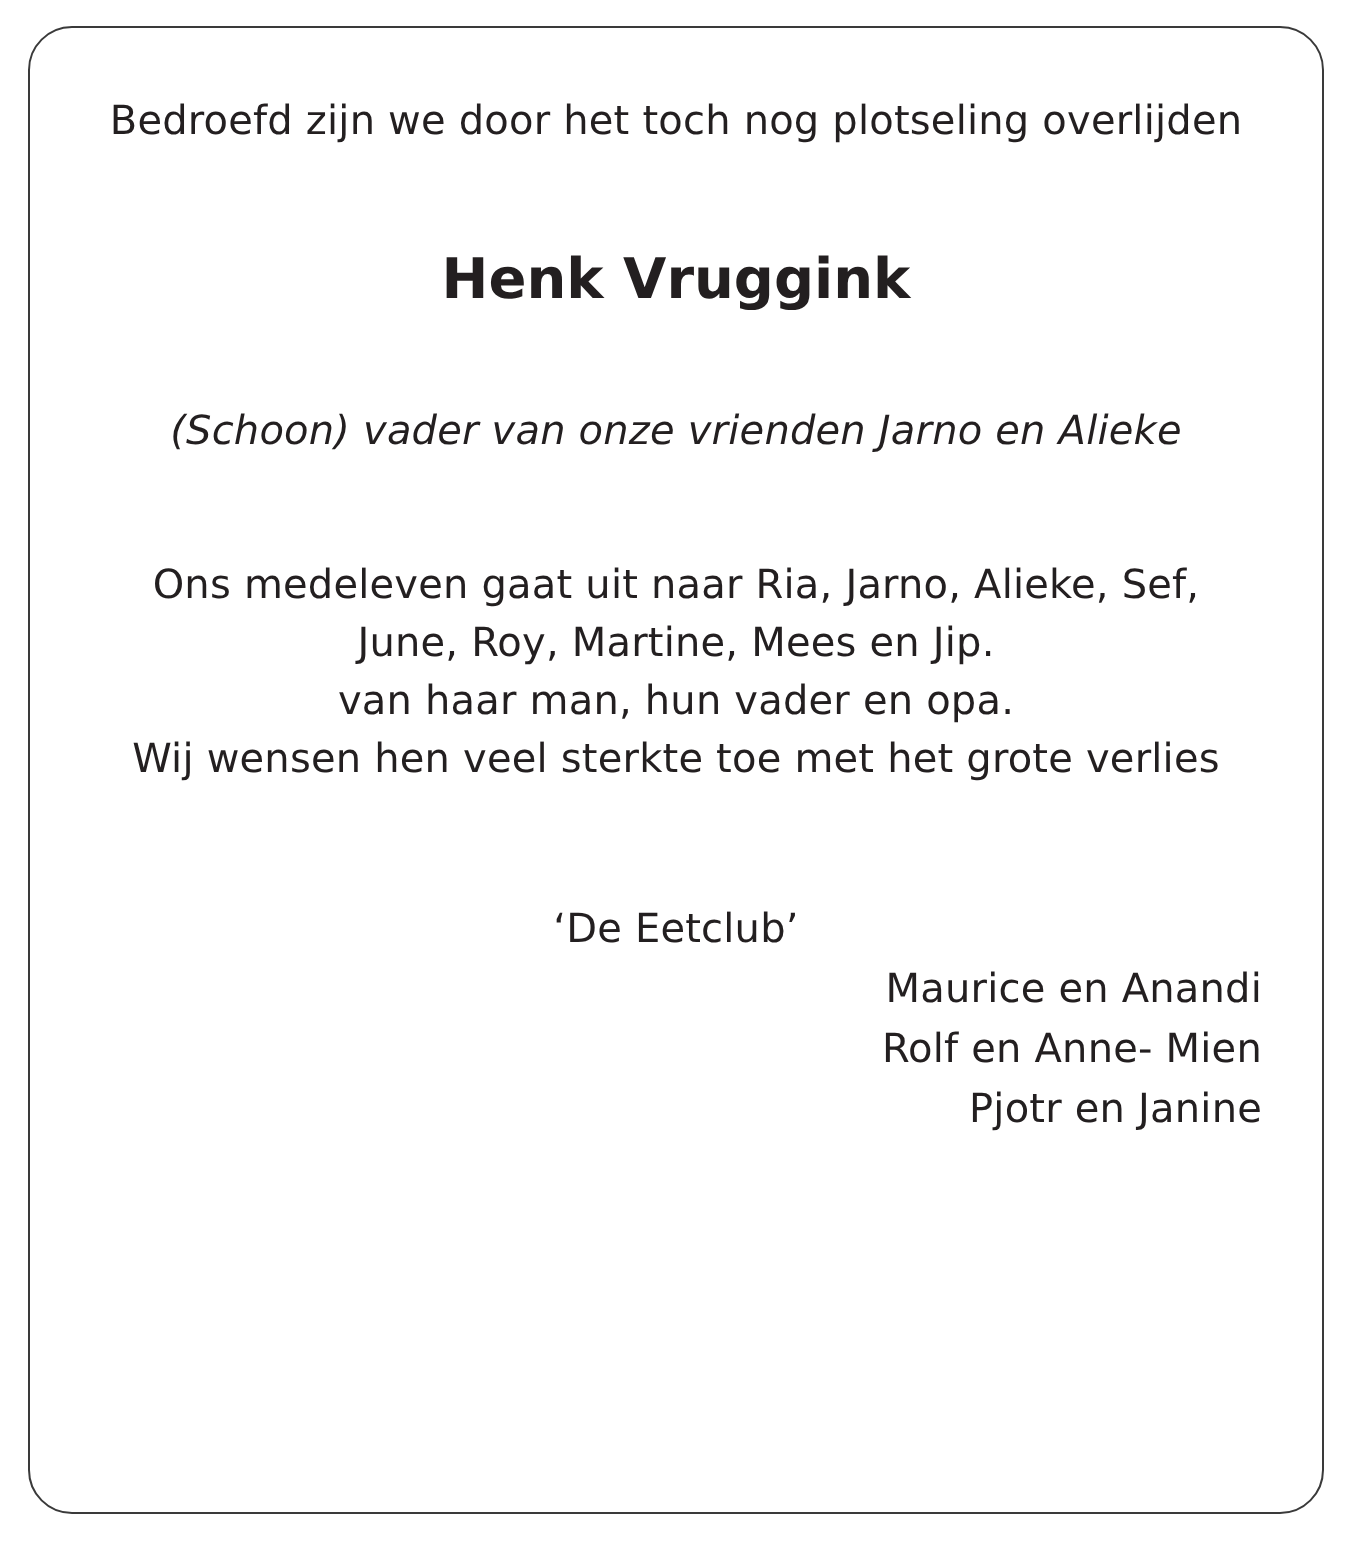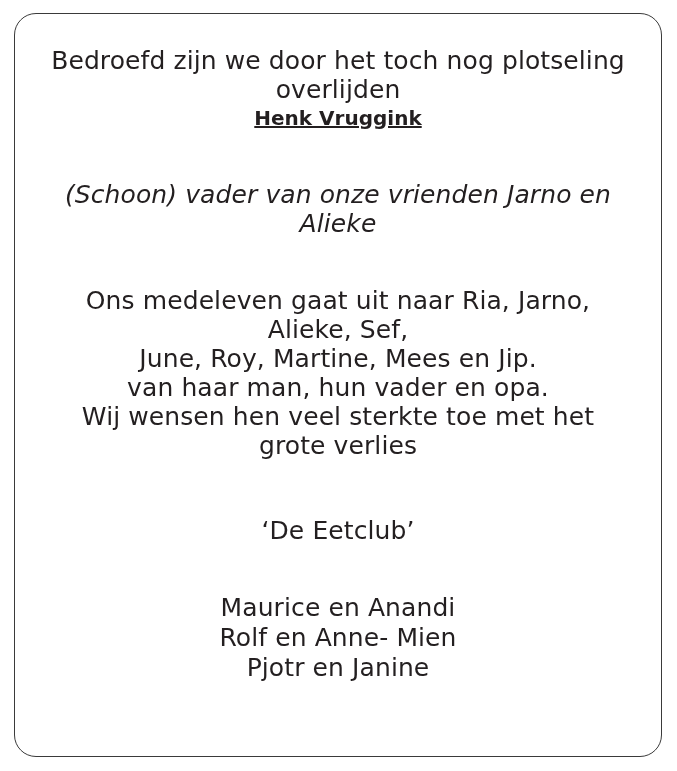--- a/index.html
+++ b/index.html
@@ -24,46 +24,46 @@
     border-radius: 22px;
     background: #ffffff;
     padding: 22px 30px 0 30px;
     display: block;
     overflow: hidden;
   }
   .block {
     text-align: center;
   }
   .line {
-    font-size: 25px;
+    font-size: 20px;
     line-height: 29px;
     color: #231f20;
     letter-spacing: 0.1px;
   }
   .intro {
     margin-top: 10px;
   }
   .deceased-name {
     font-weight: bold;
-    font-size: 20px;
+    font-size: 28px;
     line-height: 29px;
-    text-decoration: underline;
+    margin-top: 50px;
   }
   .relation {
     margin-top: 47px;
     font-style: italic;
   }
   .condolence {
     margin-top: 48px;
   }
   .group-name {
     margin-top: 56px;
   }
   .signatories {
-    margin-top: 48px;
+    text-align: right;
   }
   .signatories .line {
     line-height: 30px;
   }
   .children {
     font-style: italic;
   }
 </style>
 </head>
 <body>

